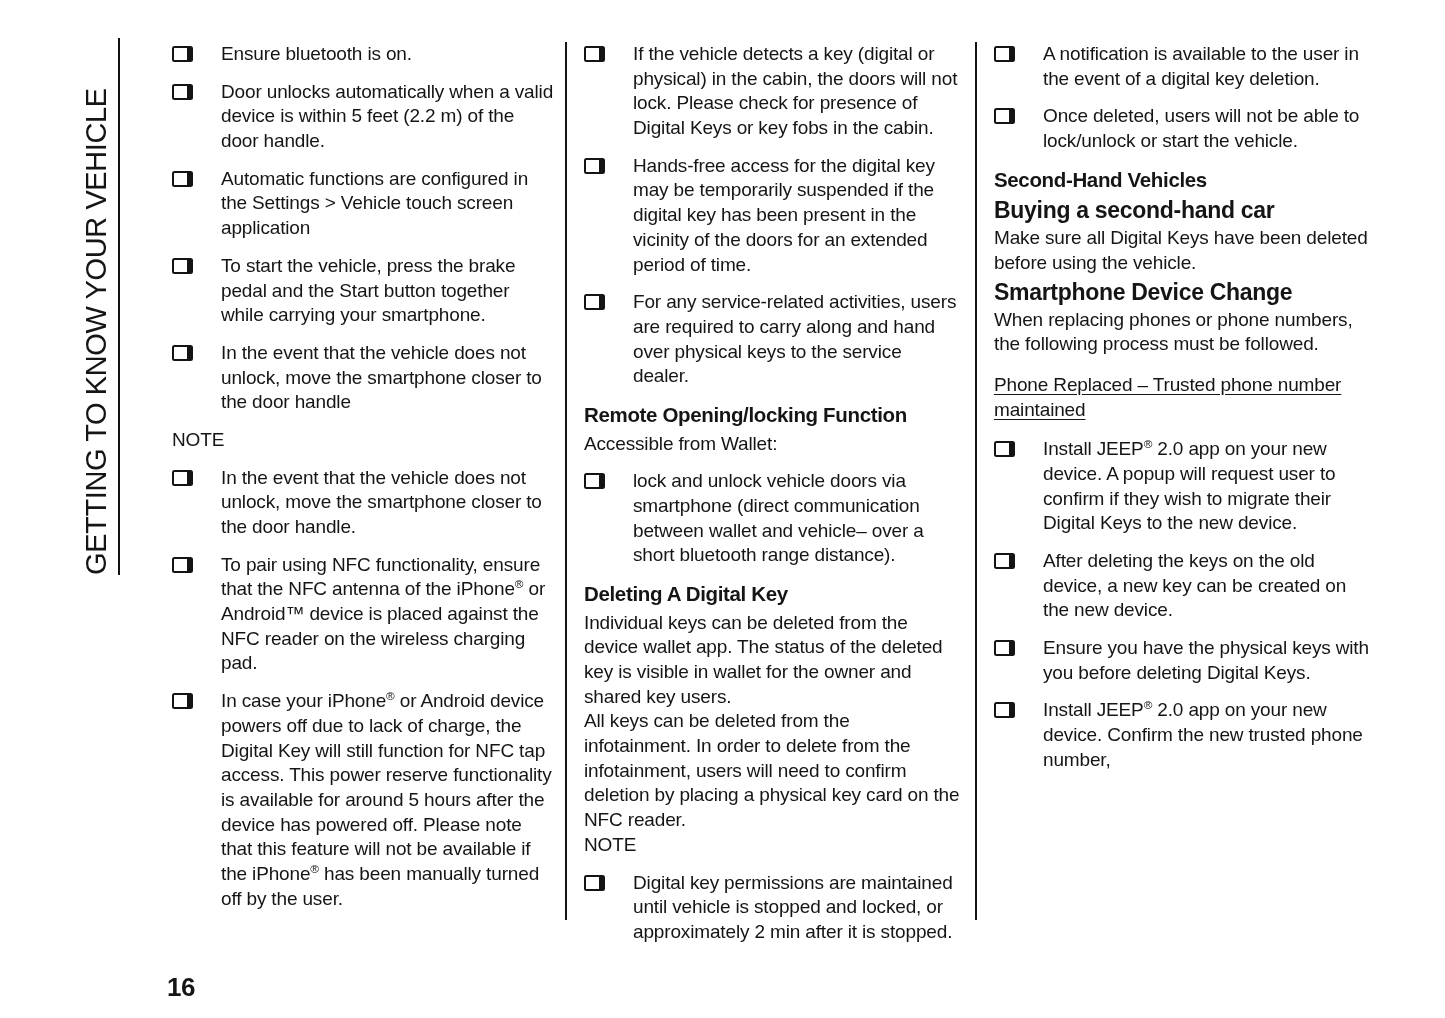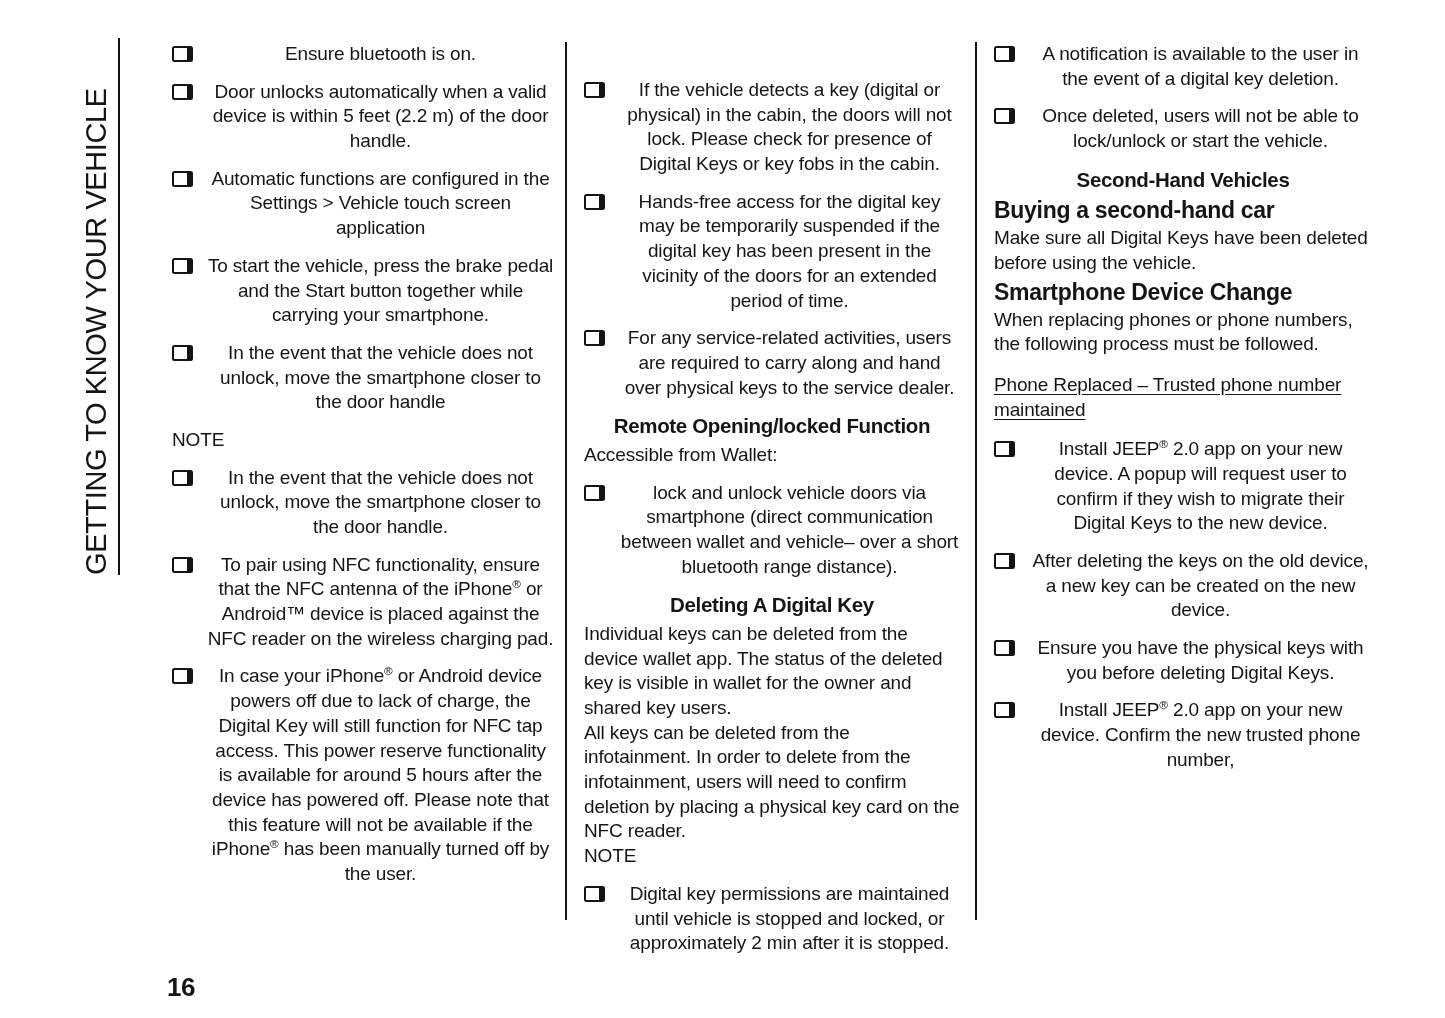--- a/index.html
+++ b/index.html
@@ -21,33 +21,33 @@
   }
 
   
   .divider{position:absolute;top:42px;height:878px;width:2px;background:#151515;}
   .divider.d1{left:565px;}
   .divider.d2{left:975px;}
 
   
   .col{position:absolute;top:42px;font-size:19px;line-height:1.3;letter-spacing:-0.15px;}
   .col1{left:172px;width:382px;}
-  .col2{left:584px;width:376px;margin-top:36px;}
+  .col2{left:584px;width:376px;}
   .col3{left:994px;width:378px;}
 
-  .bullet{display:flex;gap:14px;margin:0 0 13px 0;text-align:center;}
+  .bullet{display:flex;gap:28px;margin:0 0 13px 0;}
   .bullet-text{flex:1;}
   .key-icon{
     flex:0 0 auto;display:inline-block;width:13px;height:12px;margin-top:4px;
     background:#fff;border:2.5px solid #141414;border-right-width:6px;border-radius:2.5px;
   }
   .note{margin:0 0 13px 0;}
   .para{margin:0;}
   .para + .bullet{margin-top:13px;}
-  .heading{font-weight:bold;font-size:20.5px;letter-spacing:-0.35px;margin:4px 0 3px 0;text-align:center;}
+  .heading{font-weight:bold;font-size:20.5px;letter-spacing:-0.35px;margin:4px 0 3px 0;}
   .subheading{font-weight:bold;font-size:23px;letter-spacing:-0.3px;margin:2px 0 0 0;}
   .underline{text-decoration:underline;text-underline-offset:3px;margin:16px 0 15px 0;}
   .underline + .bullet{margin-top:0;}
 
   sup.reg{font-size:62%;line-height:0;}
 
   .page-number{
     position:absolute;left:167px;top:972px;
     font-size:26px;font-weight:bold;letter-spacing:-0.5px;
   }
@@ -103,21 +103,21 @@
         <span class="bullet-text">If the vehicle detects a key (digital or physical) in the cabin, the doors will not lock. Please check for presence of Digital Keys or key fobs in the cabin.</span>
       </div>
       <div class="bullet">
         <span class="key-icon"></span>
         <span class="bullet-text">Hands-free access for the digital key may be temporarily suspended if the digital key has been present in the vicinity of the doors for an extended period of time.</span>
       </div>
       <div class="bullet">
         <span class="key-icon"></span>
         <span class="bullet-text">For any service-related activities, users are required to carry along and hand over physical keys to the service dealer.</span>
       </div>
-      <div class="heading">Remote Opening/locked Function</div>
+      <div class="heading">Remote Opening/locking Function</div>
       <div class="para">Accessible from Wallet:</div>
       <div class="bullet">
         <span class="key-icon"></span>
         <span class="bullet-text">lock and unlock vehicle doors via smartphone (direct communication between wallet and vehicle– over a short bluetooth range distance).</span>
       </div>
       <div class="heading">Deleting A Digital Key</div>
       <div class="para">Individual keys can be deleted from the device wallet app. The status of the deleted key is visible in wallet for the owner and shared key users.</div>
       <div class="para">All keys can be deleted from the infotainment. In order to delete from the infotainment, users will need to confirm deletion by placing a physical key card on the NFC reader.</div>
       <div class="note">NOTE</div>
       <div class="bullet">

